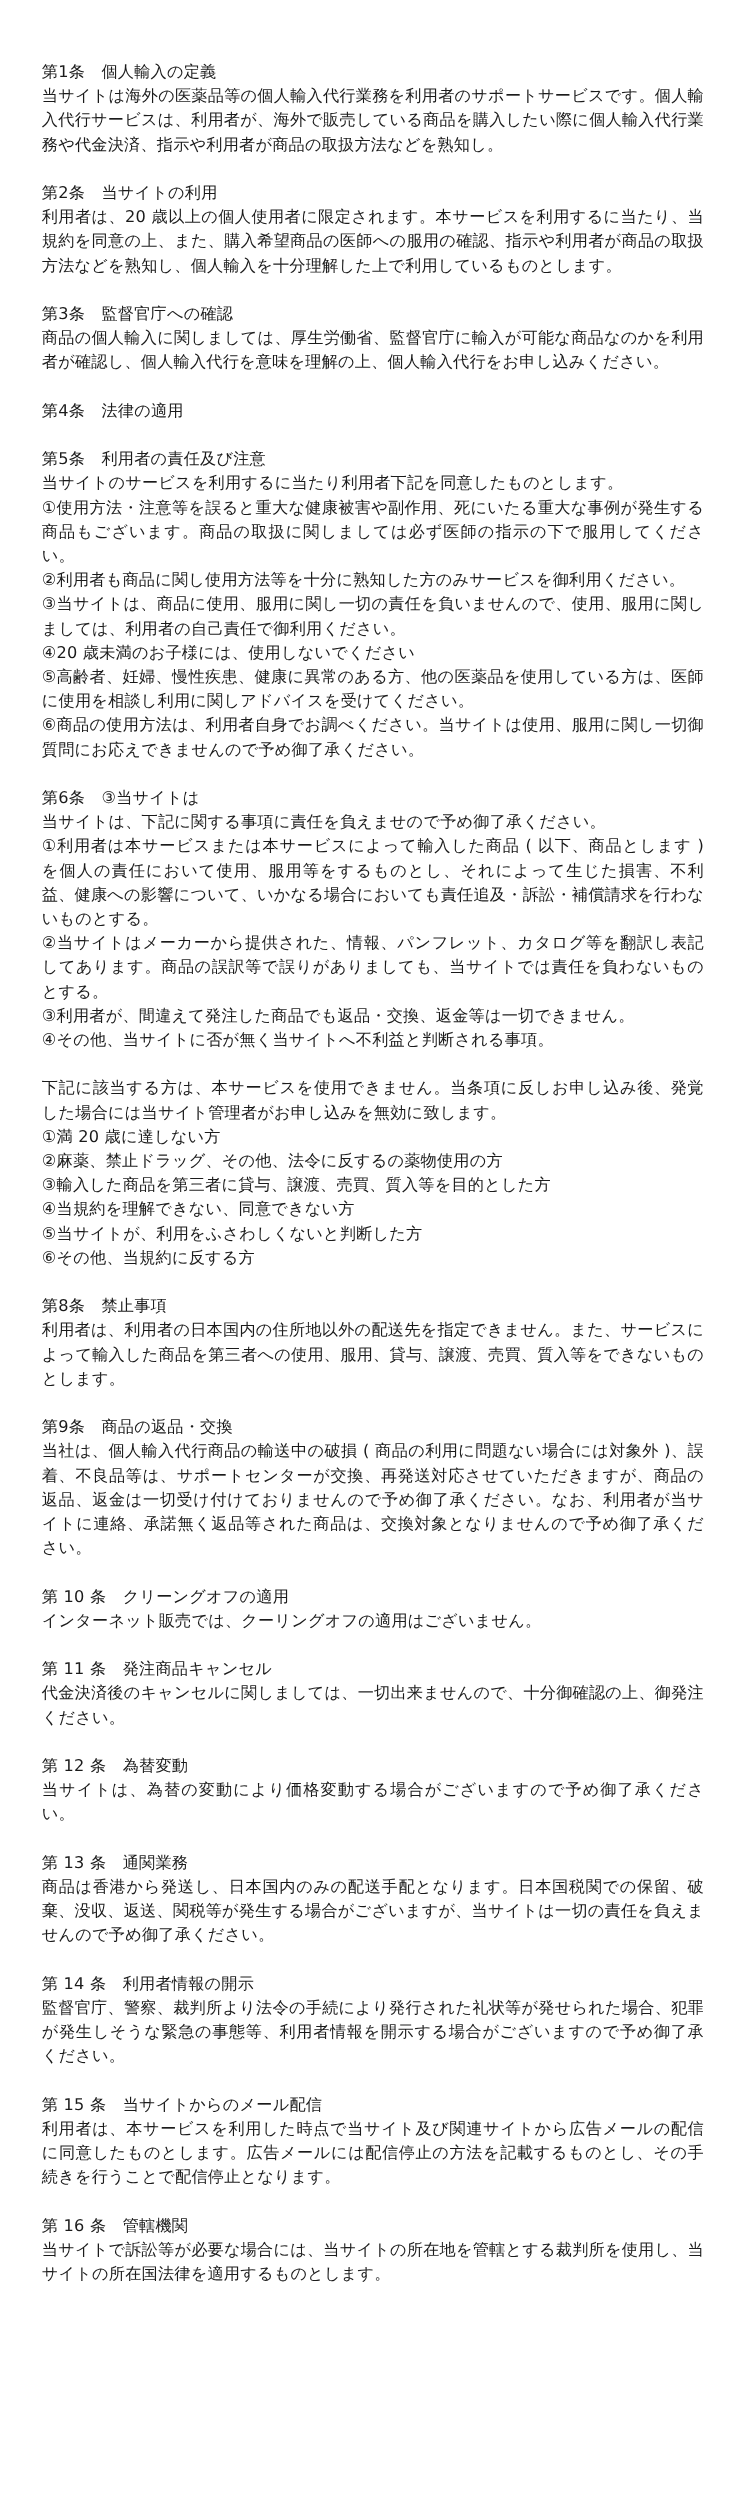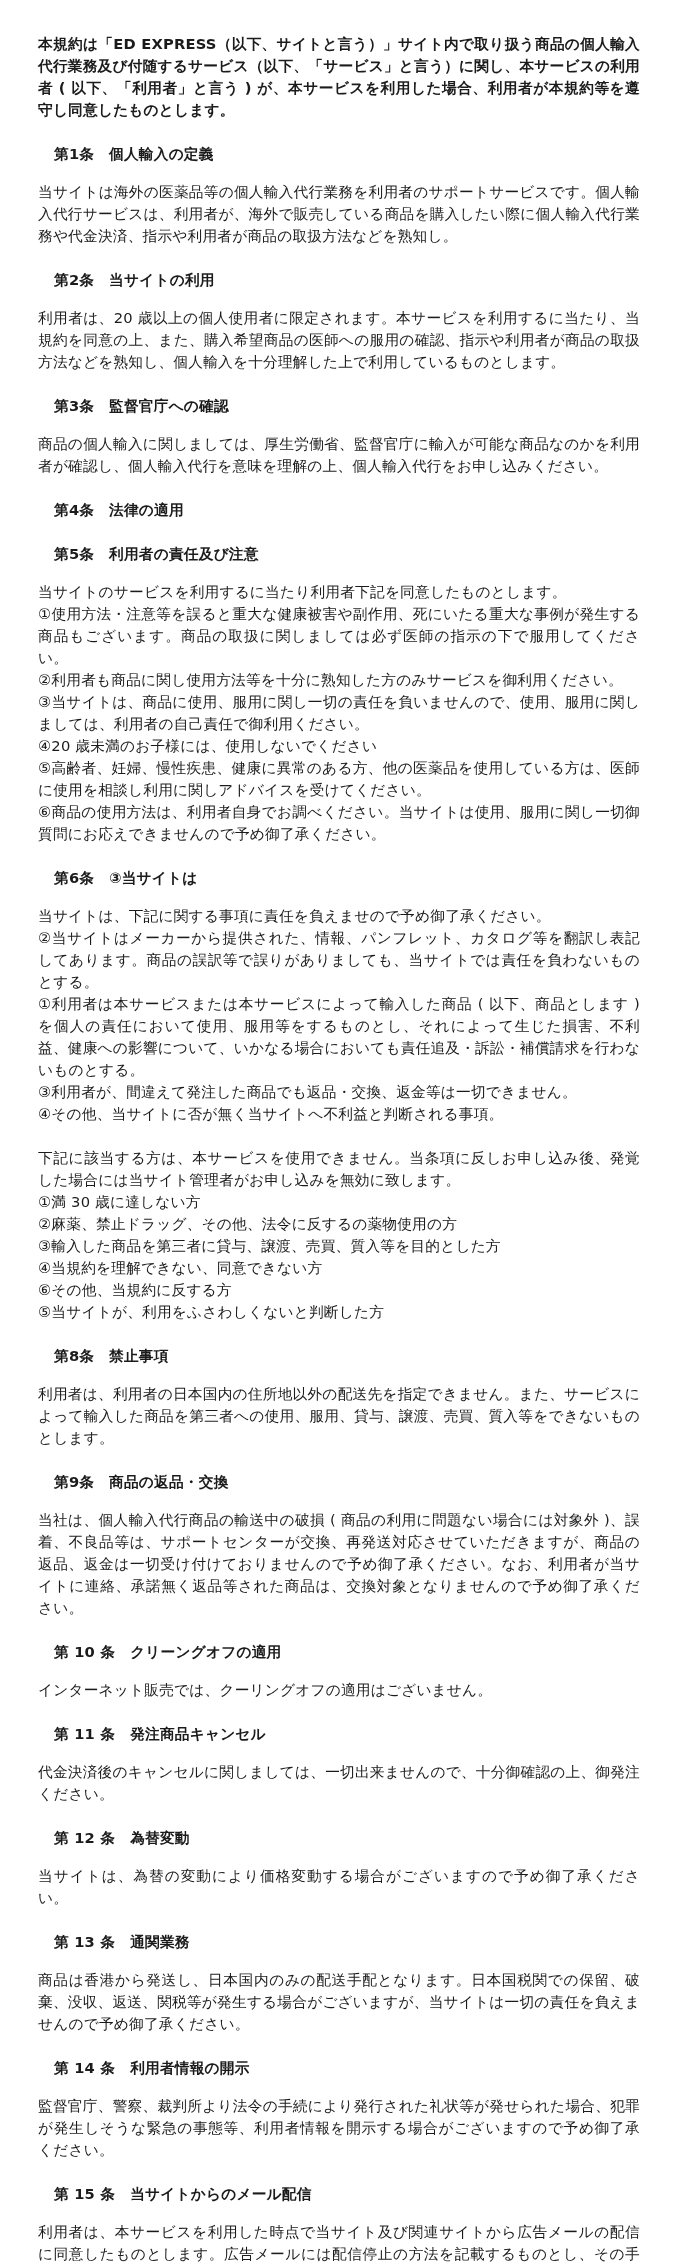--- a/index.html
+++ b/index.html
@@ -23,34 +23,33 @@
     letter-spacing: 0.2px;
   }
   .intro {
     margin: 0;
     font-weight: 700;
   }
   .article {
     margin-top: 22px;
   }
   .article h2 {
-    margin: 16px;
+    margin: 0;
     font-size: inherit;
-    font-weight: bold;
+    font-weight: normal;
     line-height: inherit;
   }
   .article p {
     margin: 0;
   }
 </style>
 </head>
 <body>
 
 <div class="doc">
-  <p class="intro">本規約は「ED EXPRESS（以下、サイトと言う）」サイト内で取り扱う商品の個人輸入代行業務及び付随するサービス（以下、「サービス」と言う）に関し、本サービスの利用者 ( 以下、「利用者」と言う ) が、本サービスを利用した場合、利用者が本規約等を遵守し同意したものとします。</p>
   <div id="articles">
   <section class="article">
     <h2>第1条　個人輸入の定義</h2>
   <p>当サイトは海外の医薬品等の個人輸入代行業務を利用者のサポートサービスです。個人輸入代行サービスは、利用者が、海外で販売している商品を購入したい際に個人輸入代行業務や代金決済、指示や利用者が商品の取扱方法などを熟知し。</p>
       </section>
 
   <section class="article">
     <h2>第2条　当サイトの利用</h2>
   <p>利用者は、20 歳以上の個人使用者に限定されます。本サービスを利用するに当たり、当規約を同意の上、また、購入希望商品の医師への服用の確認、指示や利用者が商品の取扱方法などを熟知し、個人輸入を十分理解した上で利用しているものとします。</p>
       </section>
@@ -71,34 +70,34 @@
         <p>②利用者も商品に関し使用方法等を十分に熟知した方のみサービスを御利用ください。</p>
         <p>③当サイトは、商品に使用、服用に関し一切の責任を負いませんので、使用、服用に関しましては、利用者の自己責任で御利用ください。</p>
         <p>④20 歳未満のお子様には、使用しないでください</p>
         <p>⑤高齢者、妊婦、慢性疾患、健康に異常のある方、他の医薬品を使用している方は、医師に使用を相談し利用に関しアドバイスを受けてください。</p>
         <p>⑥商品の使用方法は、利用者自身でお調べください。当サイトは使用、服用に関し一切御質問にお応えできませんので予め御了承ください。</p>
       </section>
 
   <section class="article">
     <h2>第6条　③当サイトは</h2>
   <p>当サイトは、下記に関する事項に責任を負えませので予め御了承ください。</p>
+        <p>①利用者は本サービスまたは本サービスによって輸入した商品 ( 以下、商品とします ) を個人の責任において使用、服用等をするものとし、それによって生じた損害、不利益、健康への影響について、いかなる場合においても責任追及・訴訟・補償請求を行わないものとする。</p>
         <p>②当サイトはメーカーから提供された、情報、パンフレット、カタログ等を翻訳し表記してあります。商品の誤訳等で誤りがありましても、当サイトでは責任を負わないものとする。</p>
-        <p>①利用者は本サービスまたは本サービスによって輸入した商品 ( 以下、商品とします ) を個人の責任において使用、服用等をするものとし、それによって生じた損害、不利益、健康への影響について、いかなる場合においても責任追及・訴訟・補償請求を行わないものとする。</p>
         <p>③利用者が、間違えて発注した商品でも返品・交換、返金等は一切できません。</p>
         <p>④その他、当サイトに否が無く当サイトへ不利益と判断される事項。</p>
       </section>
 
   <section class="article">
   <p>下記に該当する方は、本サービスを使用できません。当条項に反しお申し込み後、発覚した場合には当サイト管理者がお申し込みを無効に致します。</p>
-        <p>①満 30 歳に達しない方</p>
+        <p>①満 20 歳に達しない方</p>
         <p>②麻薬、禁止ドラッグ、その他、法令に反するの薬物使用の方</p>
         <p>③輸入した商品を第三者に貸与、譲渡、売買、質入等を目的とした方</p>
         <p>④当規約を理解できない、同意できない方</p>
+        <p>⑤当サイトが、利用をふさわしくないと判断した方</p>
         <p>⑥その他、当規約に反する方</p>
-        <p>⑤当サイトが、利用をふさわしくないと判断した方</p>
       </section>
 
   <section class="article">
     <h2>第8条　禁止事項</h2>
   <p>利用者は、利用者の日本国内の住所地以外の配送先を指定できません。また、サービスによって輸入した商品を第三者への使用、服用、貸与、譲渡、売買、質入等をできないものとします。</p>
       </section>
 
   <section class="article">
     <h2>第9条　商品の返品・交換</h2>
   <p>当社は、個人輸入代行商品の輸送中の破損 ( 商品の利用に問題ない場合には対象外 )、誤着、不良品等は、サポートセンターが交換、再発送対応させていただきますが、商品の返品、返金は一切受け付けておりませんので予め御了承ください。なお、利用者が当サイトに連絡、承諾無く返品等された商品は、交換対象となりませんので予め御了承ください。</p>

